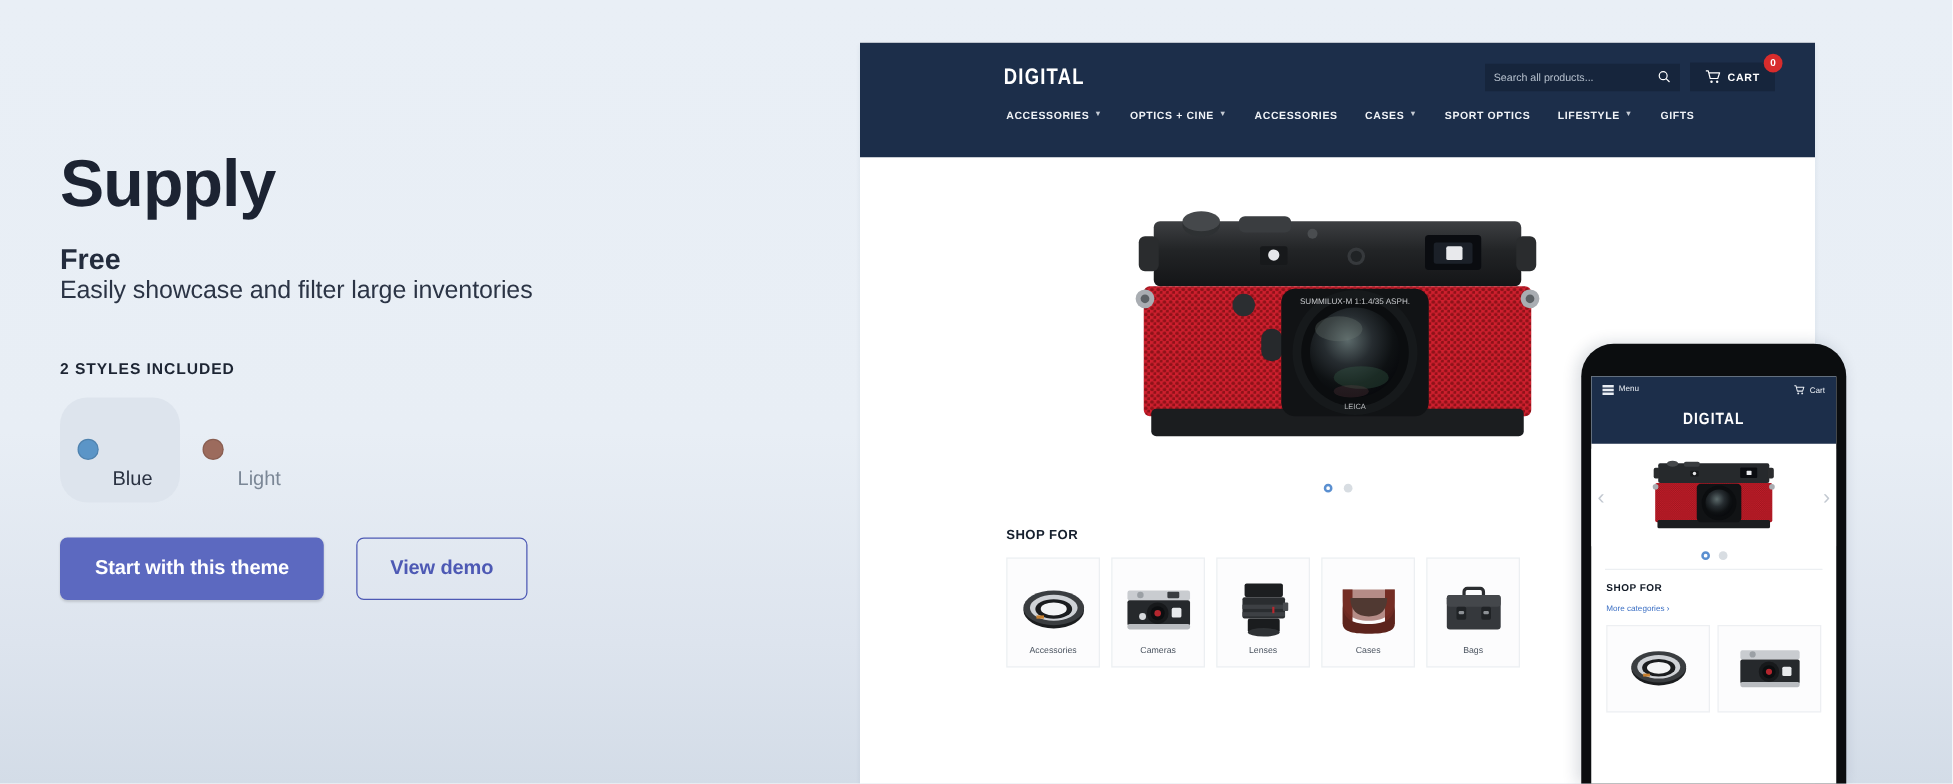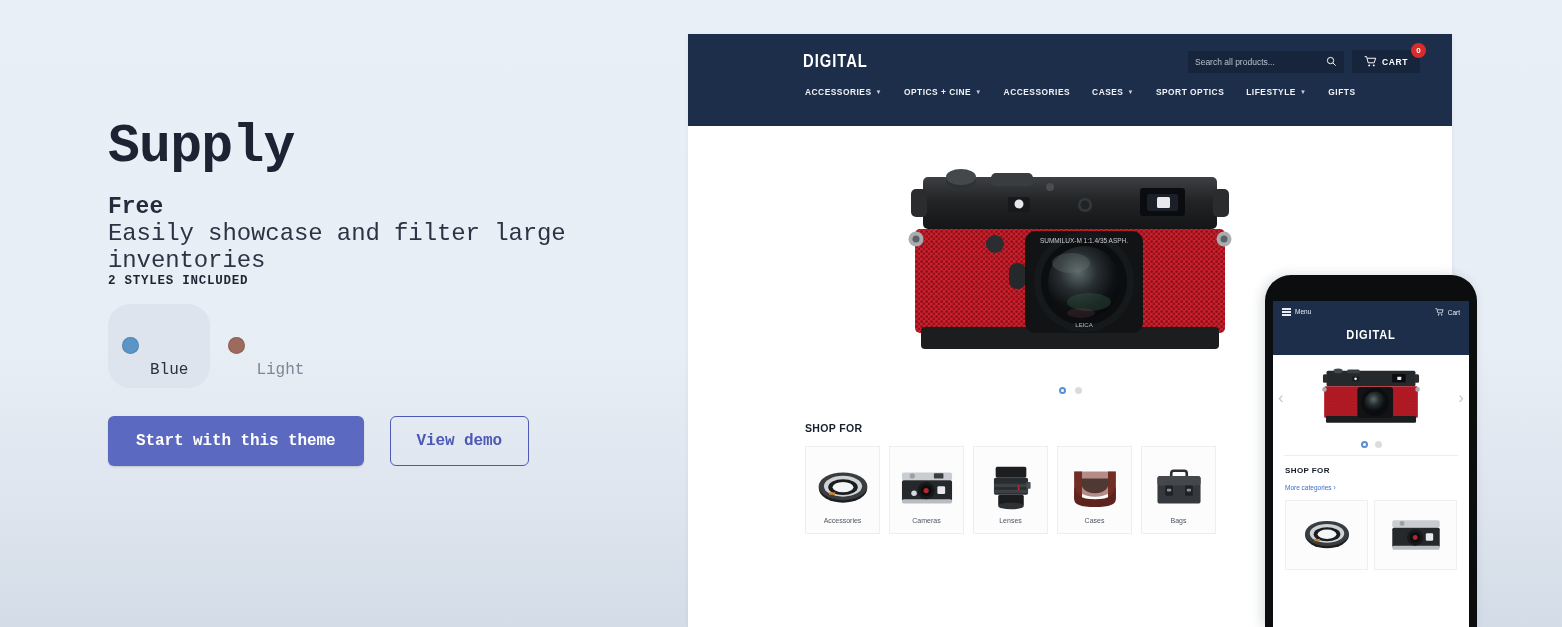--- a/index.html
+++ b/index.html
@@ -17,44 +17,44 @@
     width: 1562px;
     height: 627px;
     background: linear-gradient(180deg, #e9eff6 0%, #e8eef5 55%, #dde4ee 82%, #d3dce7 100%);
   }
 
   
   .left-panel {
     position: absolute;
     left: 0; top: 0;
     width: 688px; height: 627px;
-    padding: 120px 0 0 108px;
-    font-family: Liberation Mono, monospace;
+    padding: 120px 0 0 48px;
   }
 
   .theme-title {
     font-size: 53px;
     font-weight: bold;
     color: #1c2332;
     letter-spacing: -0.7px;
     line-height: 1.05;
     margin-bottom: 18px;
   }
 
   .theme-price {
     font-size: 23px;
     font-weight: bold;
     color: #232c3d;
   }
 
   .theme-tagline {
-    font-size: 24px;
+    font-size: 20px;
     color: #2b3445;
     font-weight: 400;
     letter-spacing: -0.1px;
+    margin-bottom: 44px;
   }
 
   .styles-label {
     font-size: 12.5px;
     font-weight: bold;
     letter-spacing: 0.75px;
     color: #1d2533;
     text-transform: uppercase;
     margin-bottom: 16px;
   }

